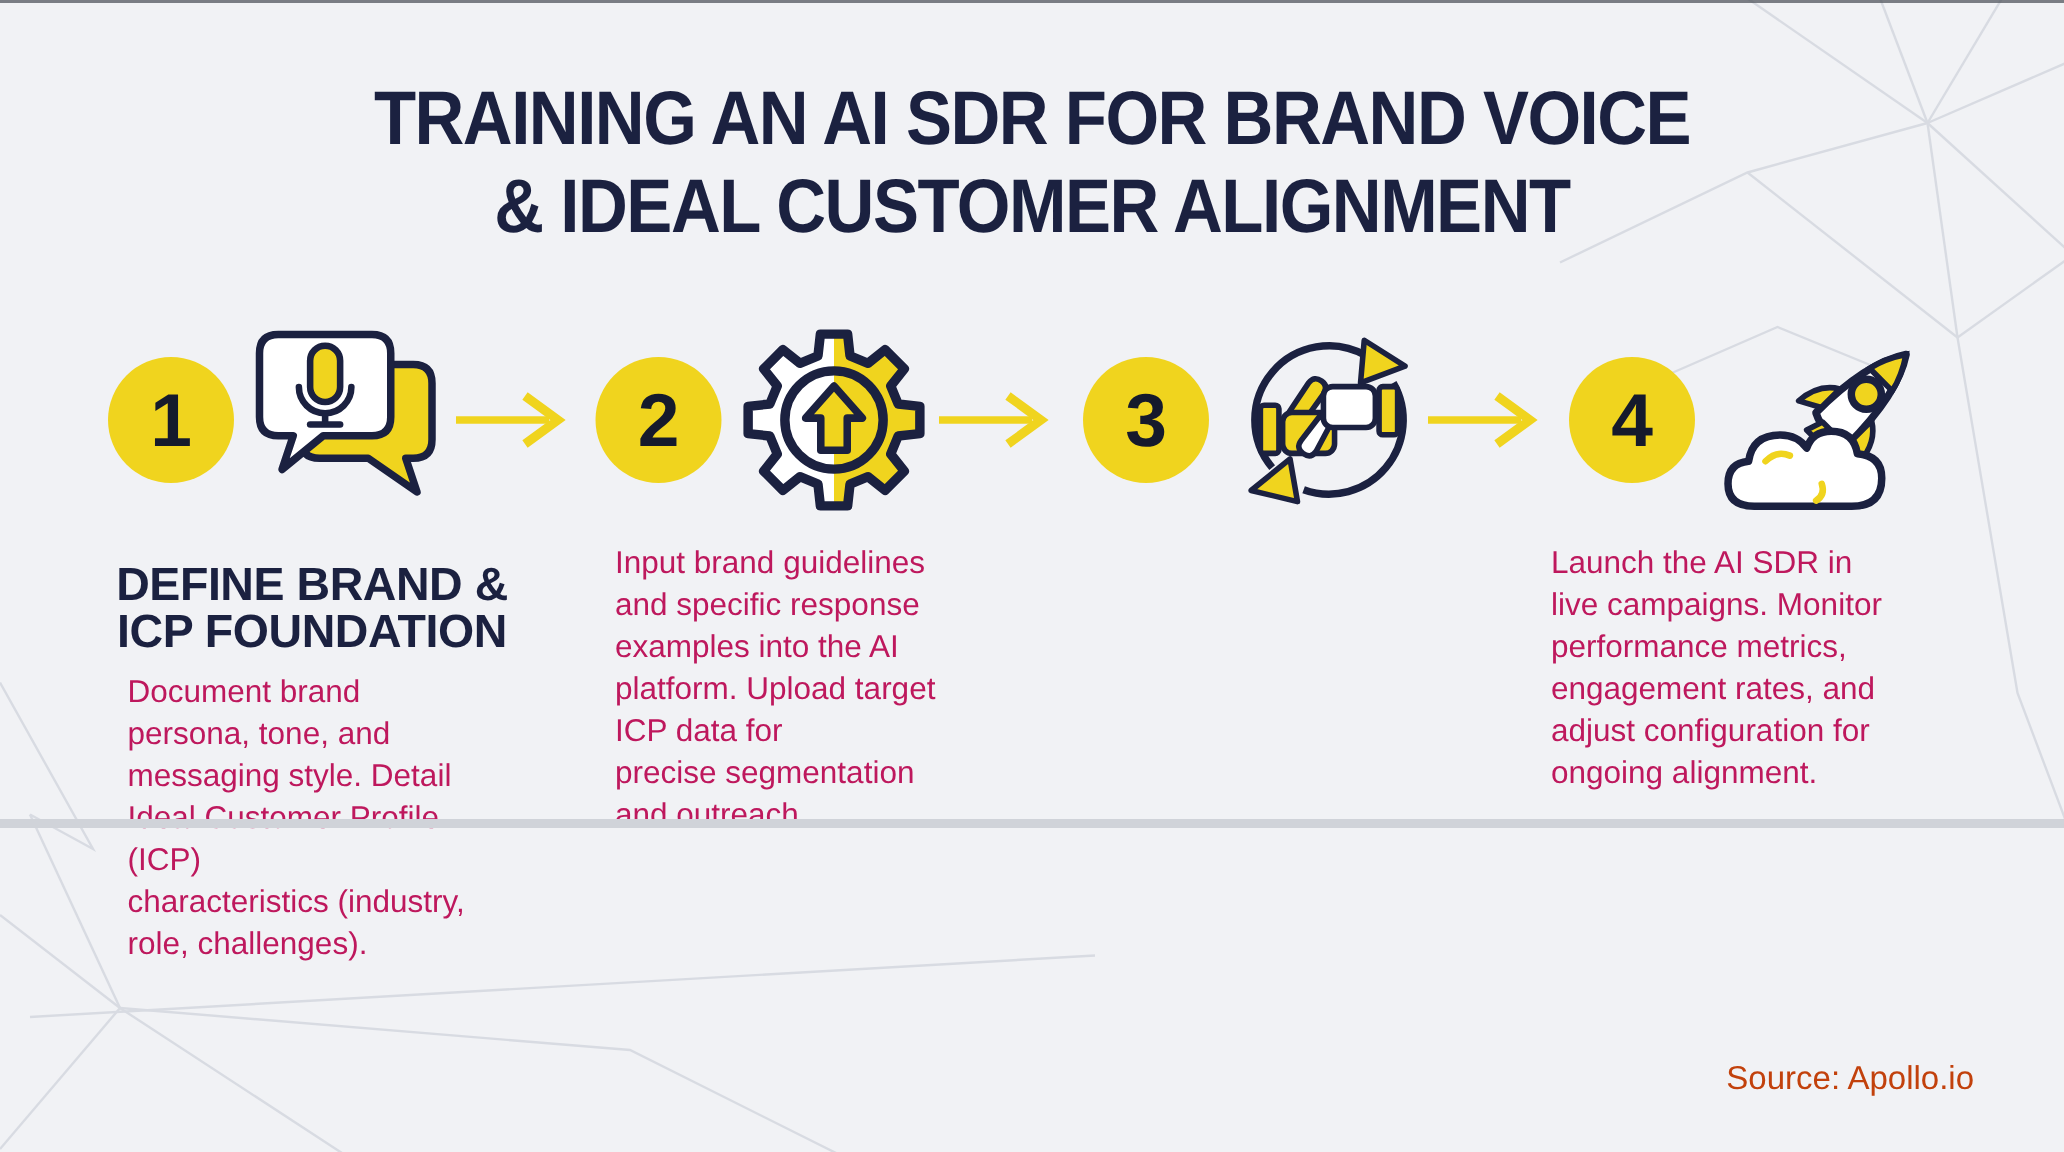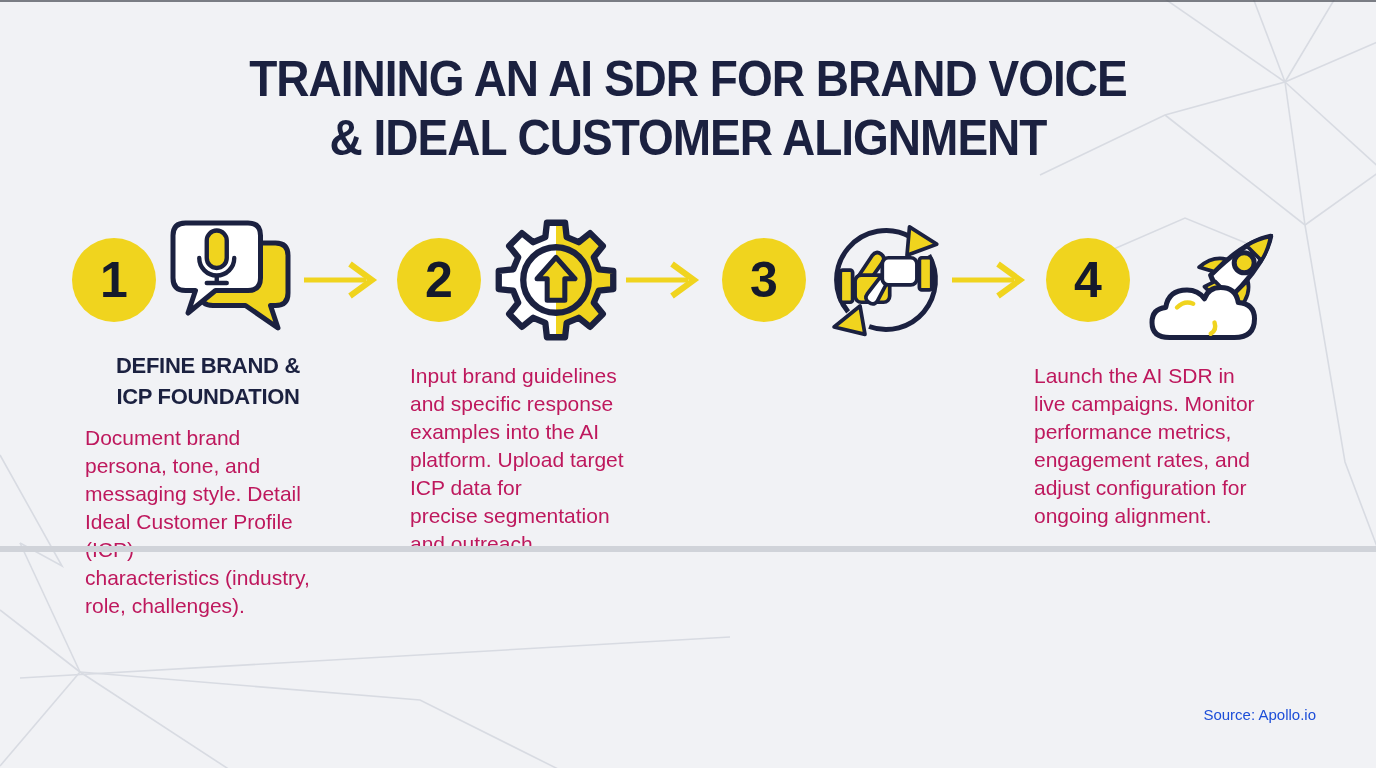--- a/index.html
+++ b/index.html
@@ -31,37 +31,37 @@
   .icon-row{ height:140px; display:flex; align-items:center; }
   .step-num{
     width:84px; height:84px; border-radius:50%;
     background:#f0d41e; color:#151a2c;
     display:flex; align-items:center; justify-content:center;
     font-size:50px; font-weight:700; margin-left:14px; flex:none;
   }
   .step-icon{ margin-left:12px; flex:none; }
 
   .step-title{
-    margin-top:0; text-align:center; white-space:pre-line;
-    font-size:22px; line-height:31px; font-weight:700; letter-spacing:-0.3px;
+    margin-top:24px; text-align:center; white-space:pre-line;
+    font-size:31px; line-height:31px; font-weight:700; letter-spacing:-0.3px;
     color:#1b2140;
   }
   .step-desc{
     margin-top:12px; white-space:pre-line;
     font-size:21px; line-height:28px; color:#be185d;
     padding-left:27px; text-align:left;
   }
   .step-4 .step-desc{ padding:0 2px; text-align:left; }
 
   .flow-arrow{ position:absolute; top:258px; z-index:2; }
   .arrow-1{ left:300px; } .arrow-2{ left:622px; } .arrow-3{ left:948px; }
 
   .source-note{
     position:absolute; top:706px; right:60px;
-    font-size:15px; color:#1d4ed8; z-index:2;
+    font-size:22px; color:#c2410c; z-index:2;
   }
 </style>
 </head>
 <body>
 
 <div class="canvas">
 
   <svg class="poly-bg" width="1376" height="768" viewBox="0 0 1376 768">
     <g stroke="#d8dbe2" stroke-width="1.6" fill="none">
 

